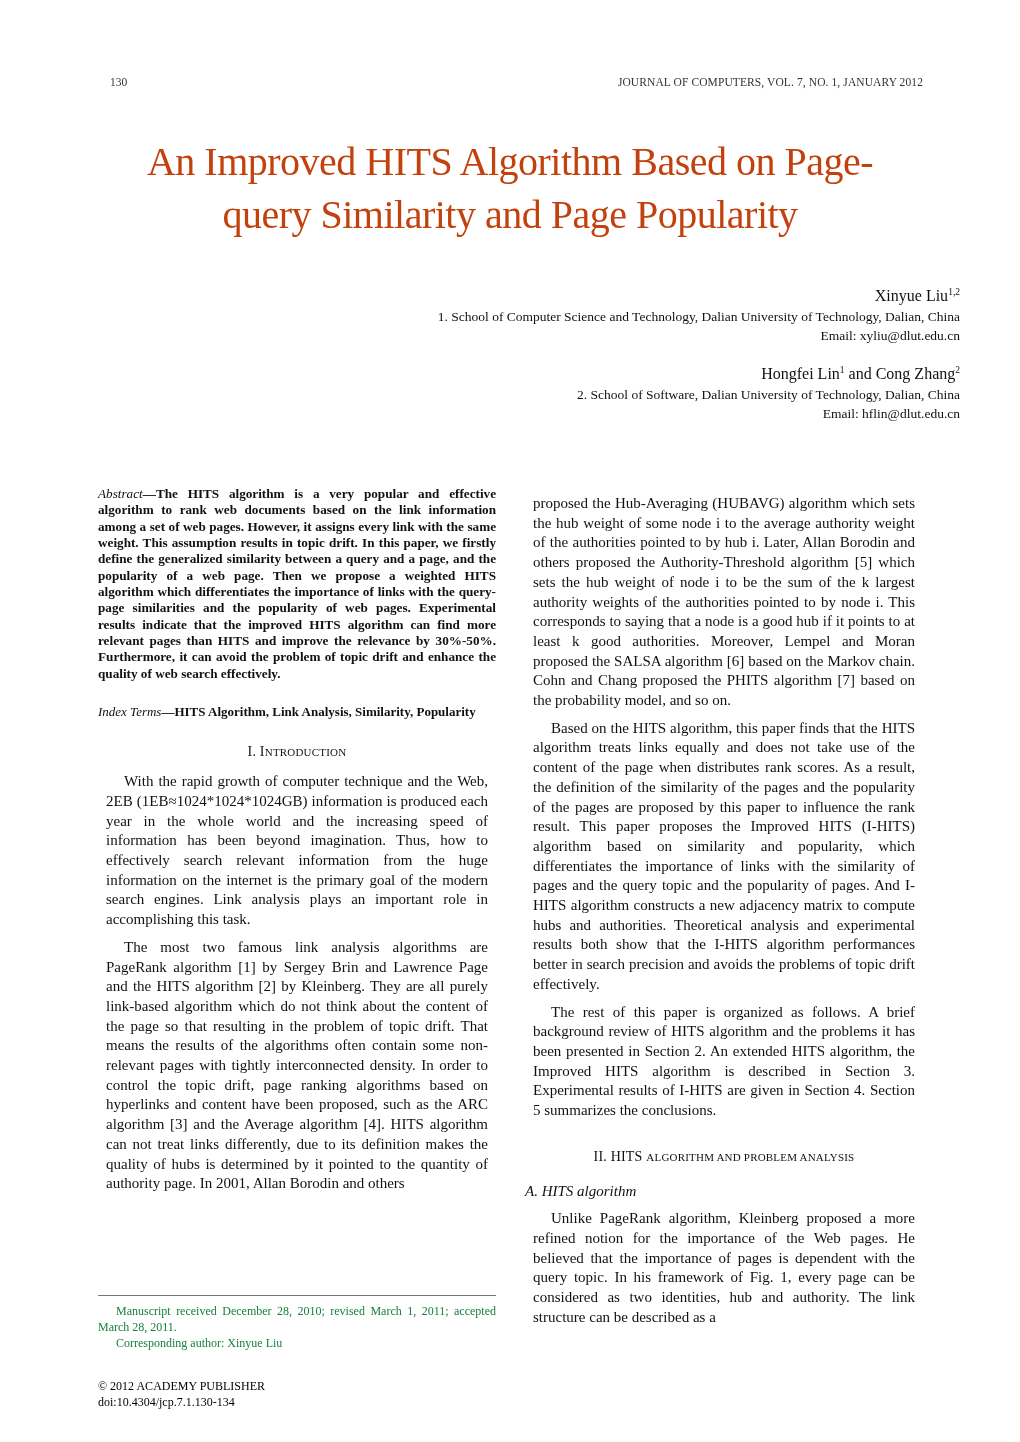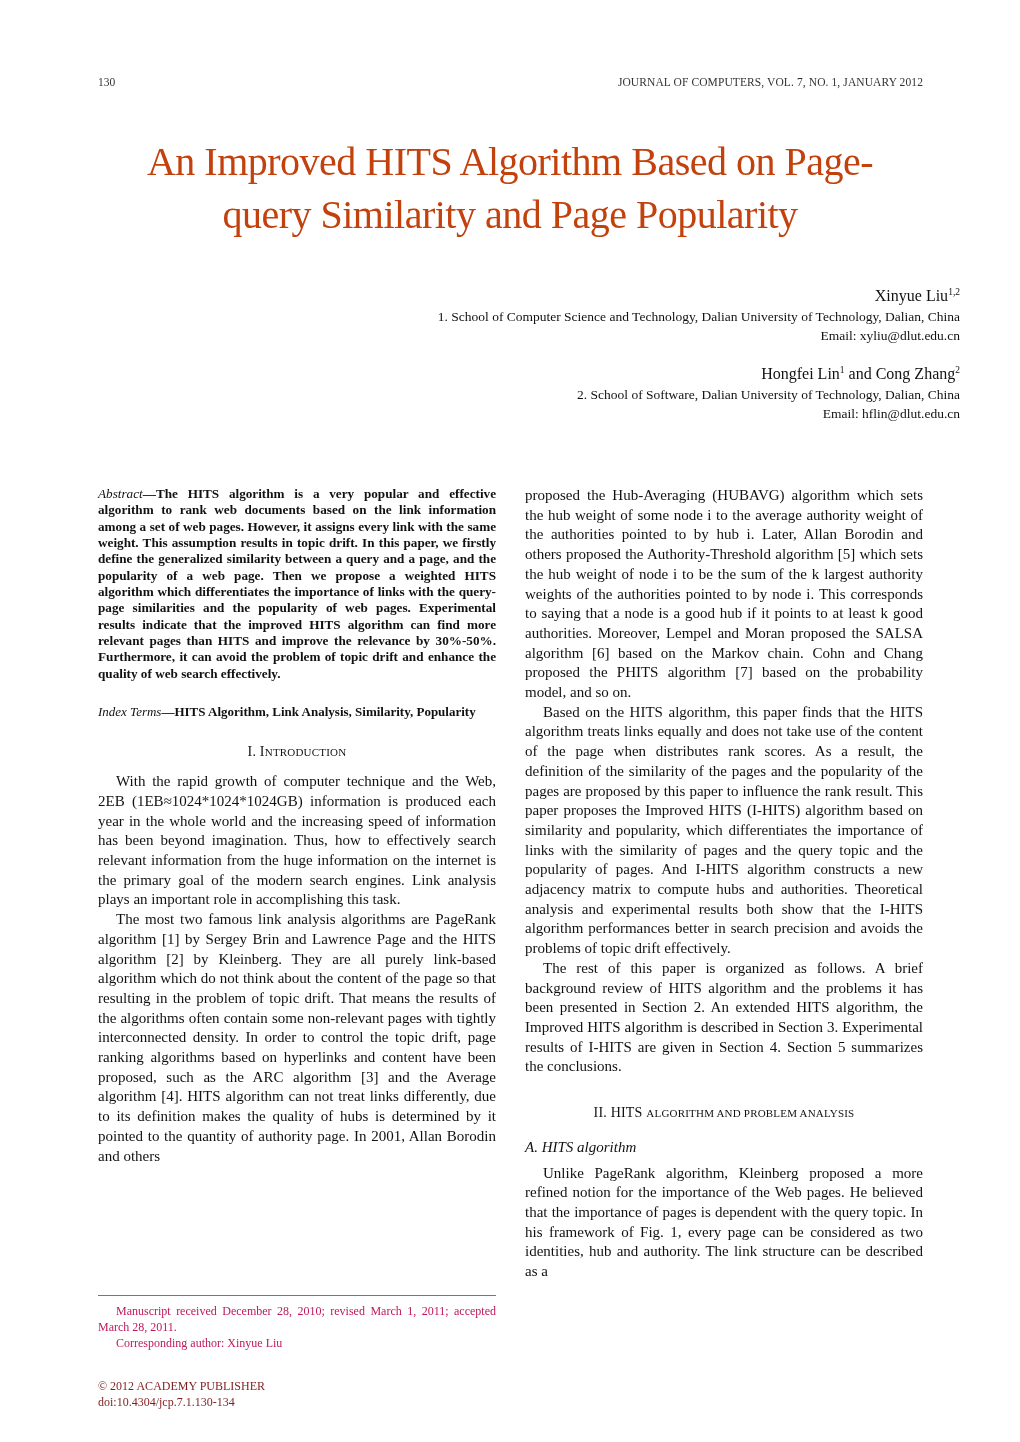--- a/index.html
+++ b/index.html
@@ -1,44 +1,44 @@
 <!DOCTYPE html>
 <html><head>
 <meta charset="utf-8">
 <style>
   html, body { margin: 0; padding: 0; background: #ffffff; }
   body { width: 1020px; height: 1442px; position: relative; overflow: hidden;
          font-family: "Liberation Serif", "DejaVu Serif", serif; color: #111; }
   .running-head { position: absolute; top: 76px; left: 98px; right: 97px; height: 16px;
                   font-size: 11.5px; color: #333; }
-  .running-head .pg { position: absolute; left: 0; top: 0; }
+  .running-head .pg { position: absolute; left: 12px; top: 0; }
   .running-head .jr { position: absolute; right: 0; top: 0; letter-spacing: 0.1px; }
   .title { position: absolute; top: 135px; left: 60px; right: 60px; text-align: center;
            font-size: 40px; line-height: 53px; letter-spacing: -0.5px; color: #c2410c; }
   .authors { position: absolute; top: 285px; left: 60px; right: 60px; text-align: right;
              font-size: 13.5px; line-height: 19px; }
   .authors .name { font-size: 16px; line-height: 22px; }
   .authors sup { font-size: 9.5px; vertical-align: 6px; line-height: 0; }
   .authors .block2 { margin-top: 18px; }
   .col { position: absolute; top: 486px; width: 398px; font-size: 15px; line-height: 19.7px;
          text-align: justify; }
   .col.left { left: 98px; }
   .col.right { left: 525px; }
   .abstract { font-weight: bold; font-size: 13.2px; line-height: 16.35px; text-align: justify; }
   .abstract i, .index i { font-weight: normal; font-style: italic; }
   .index { font-weight: bold; font-size: 13px; line-height: 16.35px; margin-top: 22px; text-align: justify; }
   .sec-head { text-align: center; font-size: 14px; margin: 22px 0 9px 0; letter-spacing: 0.2px; }
   .sec-head .sc { font-size: 11px; }
-  .para { text-indent: 18px; margin: 0; }
+  .para { text-indent: 18px; margin: 8px; }
   .subsec { font-style: italic; font-size: 15px; margin: 14px 0 6px 0; }
   .rule { position: absolute; top: 1295px; left: 98px; width: 398px; border-top: 1px solid #777; }
   .footnote { position: absolute; top: 1303px; left: 98px; width: 398px; font-size: 12px;
-              line-height: 16px; color: #be185d; text-align: justify; }
+              line-height: 16px; color: #15803d; text-align: justify; }
   .footnote p { margin: 0; text-indent: 18px; }
-  .copyright { position: absolute; top: 1378px; left: 98px; font-size: 12px; line-height: 16px; color: #7f1d1d; }
+  .copyright { position: absolute; top: 1378px; left: 98px; font-size: 12px; line-height: 16px; color: #000000; }
 </style>
 </head>
 <body>
 
 <div class="running-head">
   <span class="pg">130</span>
   <span class="jr">JOURNAL OF COMPUTERS, VOL. 7, NO. 1, JANUARY 2012</span>
 </div>
 
 <div class="title">

